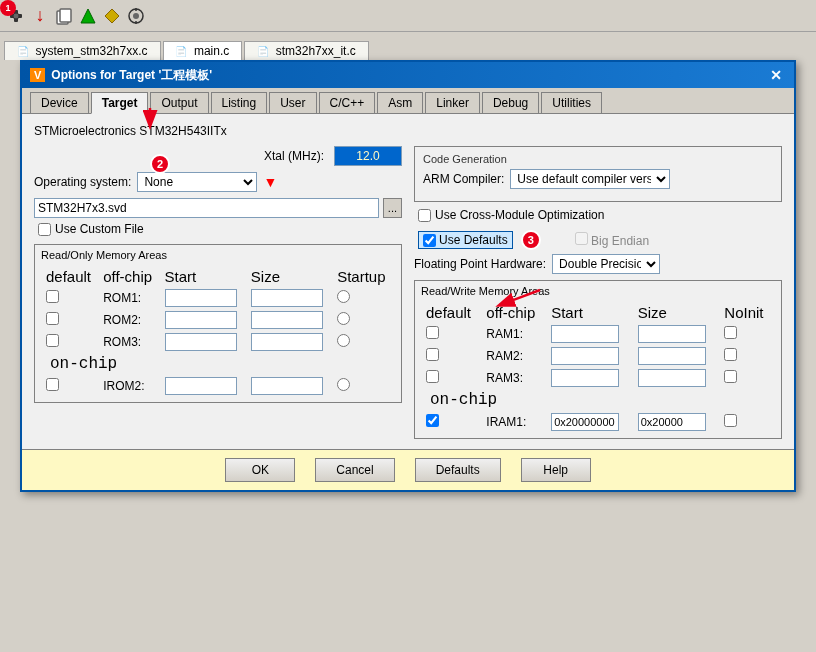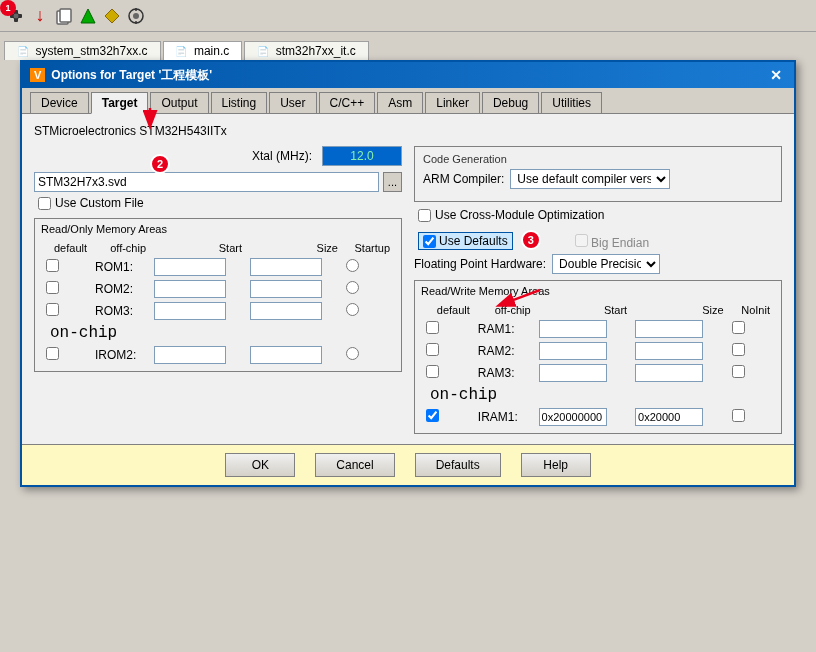--- a/index.html
+++ b/index.html
@@ -38,40 +38,40 @@
     .device-info { font-size: 12px; margin-bottom: 8px; }
 
     
     .two-col { display: flex; gap: 12px; }
     .left-col { flex: 1; }
     .right-col { flex: 1; }
 
     
     .form-row { display: flex; align-items: center; margin-bottom: 6px; gap: 6px; }
     .form-input { border: 1px solid #7f9db9; background: white; padding: 1px 3px; height: 20px; font-size: 12px; }
-    .form-input.xtal { width: 80px; background: #0066cc; color: #86efac; text-align: center; }
+    .form-input.xtal { width: 68px; background: #0066cc; color: #fef9c3; text-align: center; }
     .form-select { border: 1px solid #7f9db9; background: white; padding: 1px 2px; height: 20px; font-size: 12px; cursor: pointer; }
 
     
     .svf-row { display: flex; align-items: center; margin-bottom: 4px; gap: 4px; }
     .svf-input { flex: 1; border: 1px solid #7f9db9; background: white; padding: 1px 3px; height: 20px; font-size: 12px; }
     .svf-browse { border: 1px solid #808080; background: #d4d0c8; padding: 1px 4px; height: 20px; cursor: pointer; font-size: 11px; }
 
     
-    .checkbox-row { display: flex; align-items: flex-end; gap: 4px; margin-bottom: 8px; padding-left: 4px; }
+    .checkbox-row { display: flex; align-items: center; gap: 4px; margin-bottom: 8px; padding-left: 4px; }
 
     
     .section-box { border: 1px solid #808080; padding: 6px 8px; margin-bottom: 6px; }
     .section-title { font-size: 11px; color: #333; margin-bottom: 4px; }
 
     
     .memory-section { border: 1px solid #808080; padding: 4px 6px; }
     .memory-title { font-size: 11px; margin-bottom: 4px; }
     .memory-table { width: 100%; }
-    .memory-table th { font-size: 11px; font-weight: normal; text-align: right; padding: 1px 3px; }
+    .memory-table th { font-size: 15px; font-weight: normal; text-align: left; padding: 1px 3px; }
     .memory-table td { padding: 1px 3px; vertical-align: middle; }
     .mem-input { width: 72px; border: 1px solid #7f9db9; background: white; padding: 1px 2px; height: 18px; font-size: 11px; }
     .mem-input-sm { width: 68px; border: 1px solid #7f9db9; background: white; padding: 1px 2px; height: 18px; font-size: 11px; }
     .on-chip-label { font-size: 16px; padding-left: 4px; font-family: Liberation Mono, monospace; }
 
     
     input[type="radio"] { cursor: pointer; }
     input[type="checkbox"] { cursor: pointer; }
 
     
@@ -201,20 +201,27 @@
     <div class="two-col">
 
       <div class="left-col">
 
         <div class="form-row">
           <div style="flex:1;"></div>
           <span style="text-align:right; padding-right:4px;">Xtal (MHz):</span>
           <input type="text" class="form-input xtal" value="12.0" style="">
         </div>
 
+        <div class="form-row">
+          <span>Operating system:</span>
+          <select class="form-select os-select">
+            <option>None</option>
+          </select>
+          <span style="color:red; font-size:14px;">▼</span>
+        </div>
 
 
         <div class="svf-row">
           <input type="text" class="svf-input" value="STM32H7x3.svd" style="">
           <button class="svf-browse">...</button>
         </div>
 
         <div class="checkbox-row">
           <input type="checkbox" style="">
           <span>Use Custom File</span>

